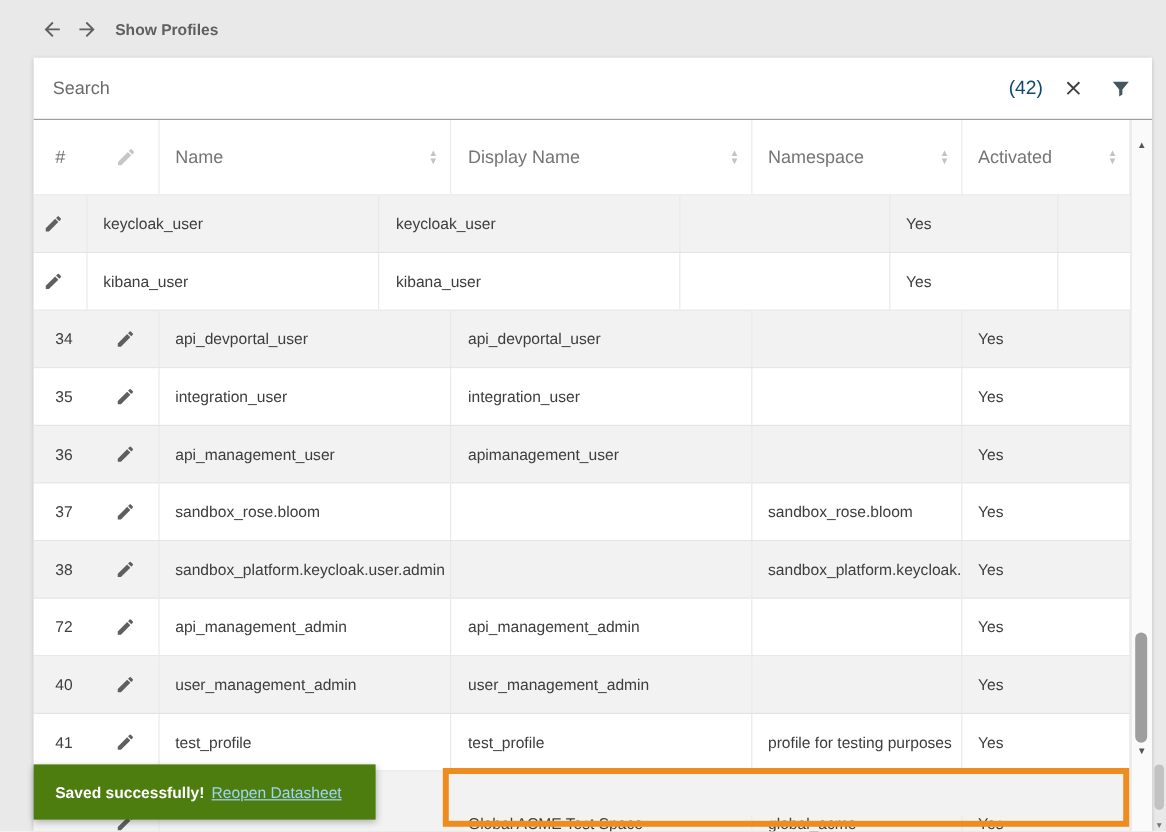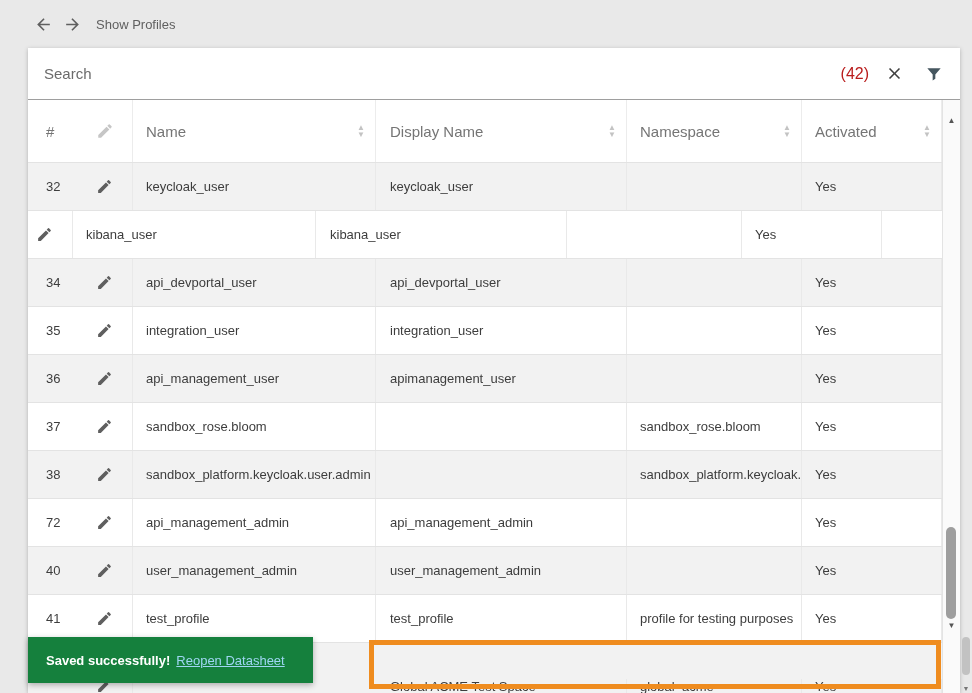--- a/index.html
+++ b/index.html
@@ -2,30 +2,30 @@
 <html><head>
 <meta charset="utf-8">
 <style>
   * { margin:0; padding:0; }
   body{
     width:972px;height:693px;margin:0;background:#e9e9e9;
     font-family:"Liberation Sans",sans-serif;overflow:hidden;position:relative;
   }
   .topbar{height:48px;display:flex;align-items:center;padding-left:34px;color:#5f5f5f;font-size:13px;}
   .nav-ic{width:19px;height:19px;fill:#5f5f5f;margin-right:10px;cursor:pointer;flex:none;}
-  .topbar-title{margin-left:4px;}
+  .topbar-title{margin-left:4px;font-weight:bold;}
 
   .card{position:absolute;left:28px;top:48px;width:932px;height:645px;background:#fff;
     box-shadow:0 1px 4px rgba(0,0,0,.25);overflow:hidden;}
 
   .search-row{height:52px;display:flex;align-items:center;padding:0 16px;
     border-bottom:1px solid #9e9e9e;box-sizing:border-box;}
   .search-input{flex:1;border:0;outline:0;font-size:15px;color:#404040;font-family:inherit;background:transparent;}
   .search-input::placeholder{color:#6b6b6b;opacity:1;}
-  .count{color:#b91c1c;font-size:16px;margin-right:16px;}
+  .count{color:#0c4a6e;font-size:16px;margin-right:16px;}
   .clear-ic{width:19px;height:19px;fill:#3f3f3f;margin-right:20px;cursor:pointer;flex:none;}
   .filter-ic{width:20px;height:20px;fill:#45565f;cursor:pointer;flex:none;}
 
   .table-wrap{position:relative;height:593px;}
   .hrow{display:flex;height:62px;border-bottom:1px solid #e3e3e3;color:#757575;font-size:15px;background:#fff;}
   .hcell{display:flex;align-items:center;box-sizing:border-box;border-right:1px solid #ececec;
     justify-content:space-between;padding-right:10px;}
   .row{display:flex;height:48px;box-sizing:border-box;border-bottom:1px solid #e3e3e3;
     font-size:13px;color:#3d3d3d;background:#fff;}
   .rows > .row:nth-child(odd){background:#f2f2f2;}
@@ -43,21 +43,21 @@
     line-height:7px;cursor:pointer;flex:none;}
   .partial-row{height:51px;border-bottom:0;align-items:flex-end;}
 
   .vscroll{position:absolute;top:0;right:0;width:18px;height:593px;background:#fafafa;
     border-left:1px solid #e3e3e3;box-sizing:border-box;}
   .sb-up,.sb-down{position:absolute;left:0;width:100%;text-align:center;font-size:8px;color:#555;cursor:pointer;}
   .sb-up{top:16px;}
   .sb-down{top:521px;}
   .sb-thumb{position:absolute;left:3px;width:10px;top:427px;height:92px;background:#9e9e9e;border-radius:6px;cursor:pointer;}
 
-  .toast{position:absolute;left:28px;top:637px;min-width:285px;height:46px;background:#15803d;
+  .toast{position:absolute;left:28px;top:637px;min-width:285px;height:46px;background:#4d7c0f;
     display:flex;align-items:center;padding:0 18px;box-sizing:border-box;
     box-shadow:0 2px 6px rgba(0,0,0,.3);z-index:30;}
   .toast-msg{color:#ffffff;font-weight:bold;font-size:13px;margin-right:6px;white-space:nowrap;}
   .toast-link{color:#9fd6f3;font-size:13px;text-decoration:underline;cursor:pointer;white-space:nowrap;}
 
   .highlight{position:absolute;left:369px;top:640px;width:572px;height:49px;
     border:5px solid #ef8c1f;box-sizing:border-box;z-index:25;pointer-events:none;}
 
   .page-scroll{position:absolute;right:0;top:0;width:12px;height:100%;z-index:40;}
   .ps-thumb{position:absolute;right:2px;top:637px;width:8px;height:38px;background:#c2c2c2;border-radius:4px;cursor:pointer;}
@@ -126,21 +126,20 @@
         <span class="sort">
             <span>▲</span>
             <span>▼</span>
           </span>
       </div>
     </div>
 
     <div class="rows">
 
       <div class="row">
-        <div class="cell c-num">32</div>
         <div class="cell c-edit">
             <svg class="pencil" viewBox="0 0 24 24">
               <path d="M3 17.25V21h3.75L17.81 9.94l-3.75-3.75L3 17.25zM20.71 7.04a1 1 0 0 0 0-1.41l-2.34-2.34a1 1 0 0 0-1.41 0l-1.83 1.83 3.75 3.75 1.83-1.83z"></path>
             </svg>
           </div>
         <div class="cell c-name">keycloak_user</div>
         <div class="cell c-display">keycloak_user</div>
         <div class="cell c-namespace"></div>
         <div class="cell c-activated">Yes</div>
       </div>

